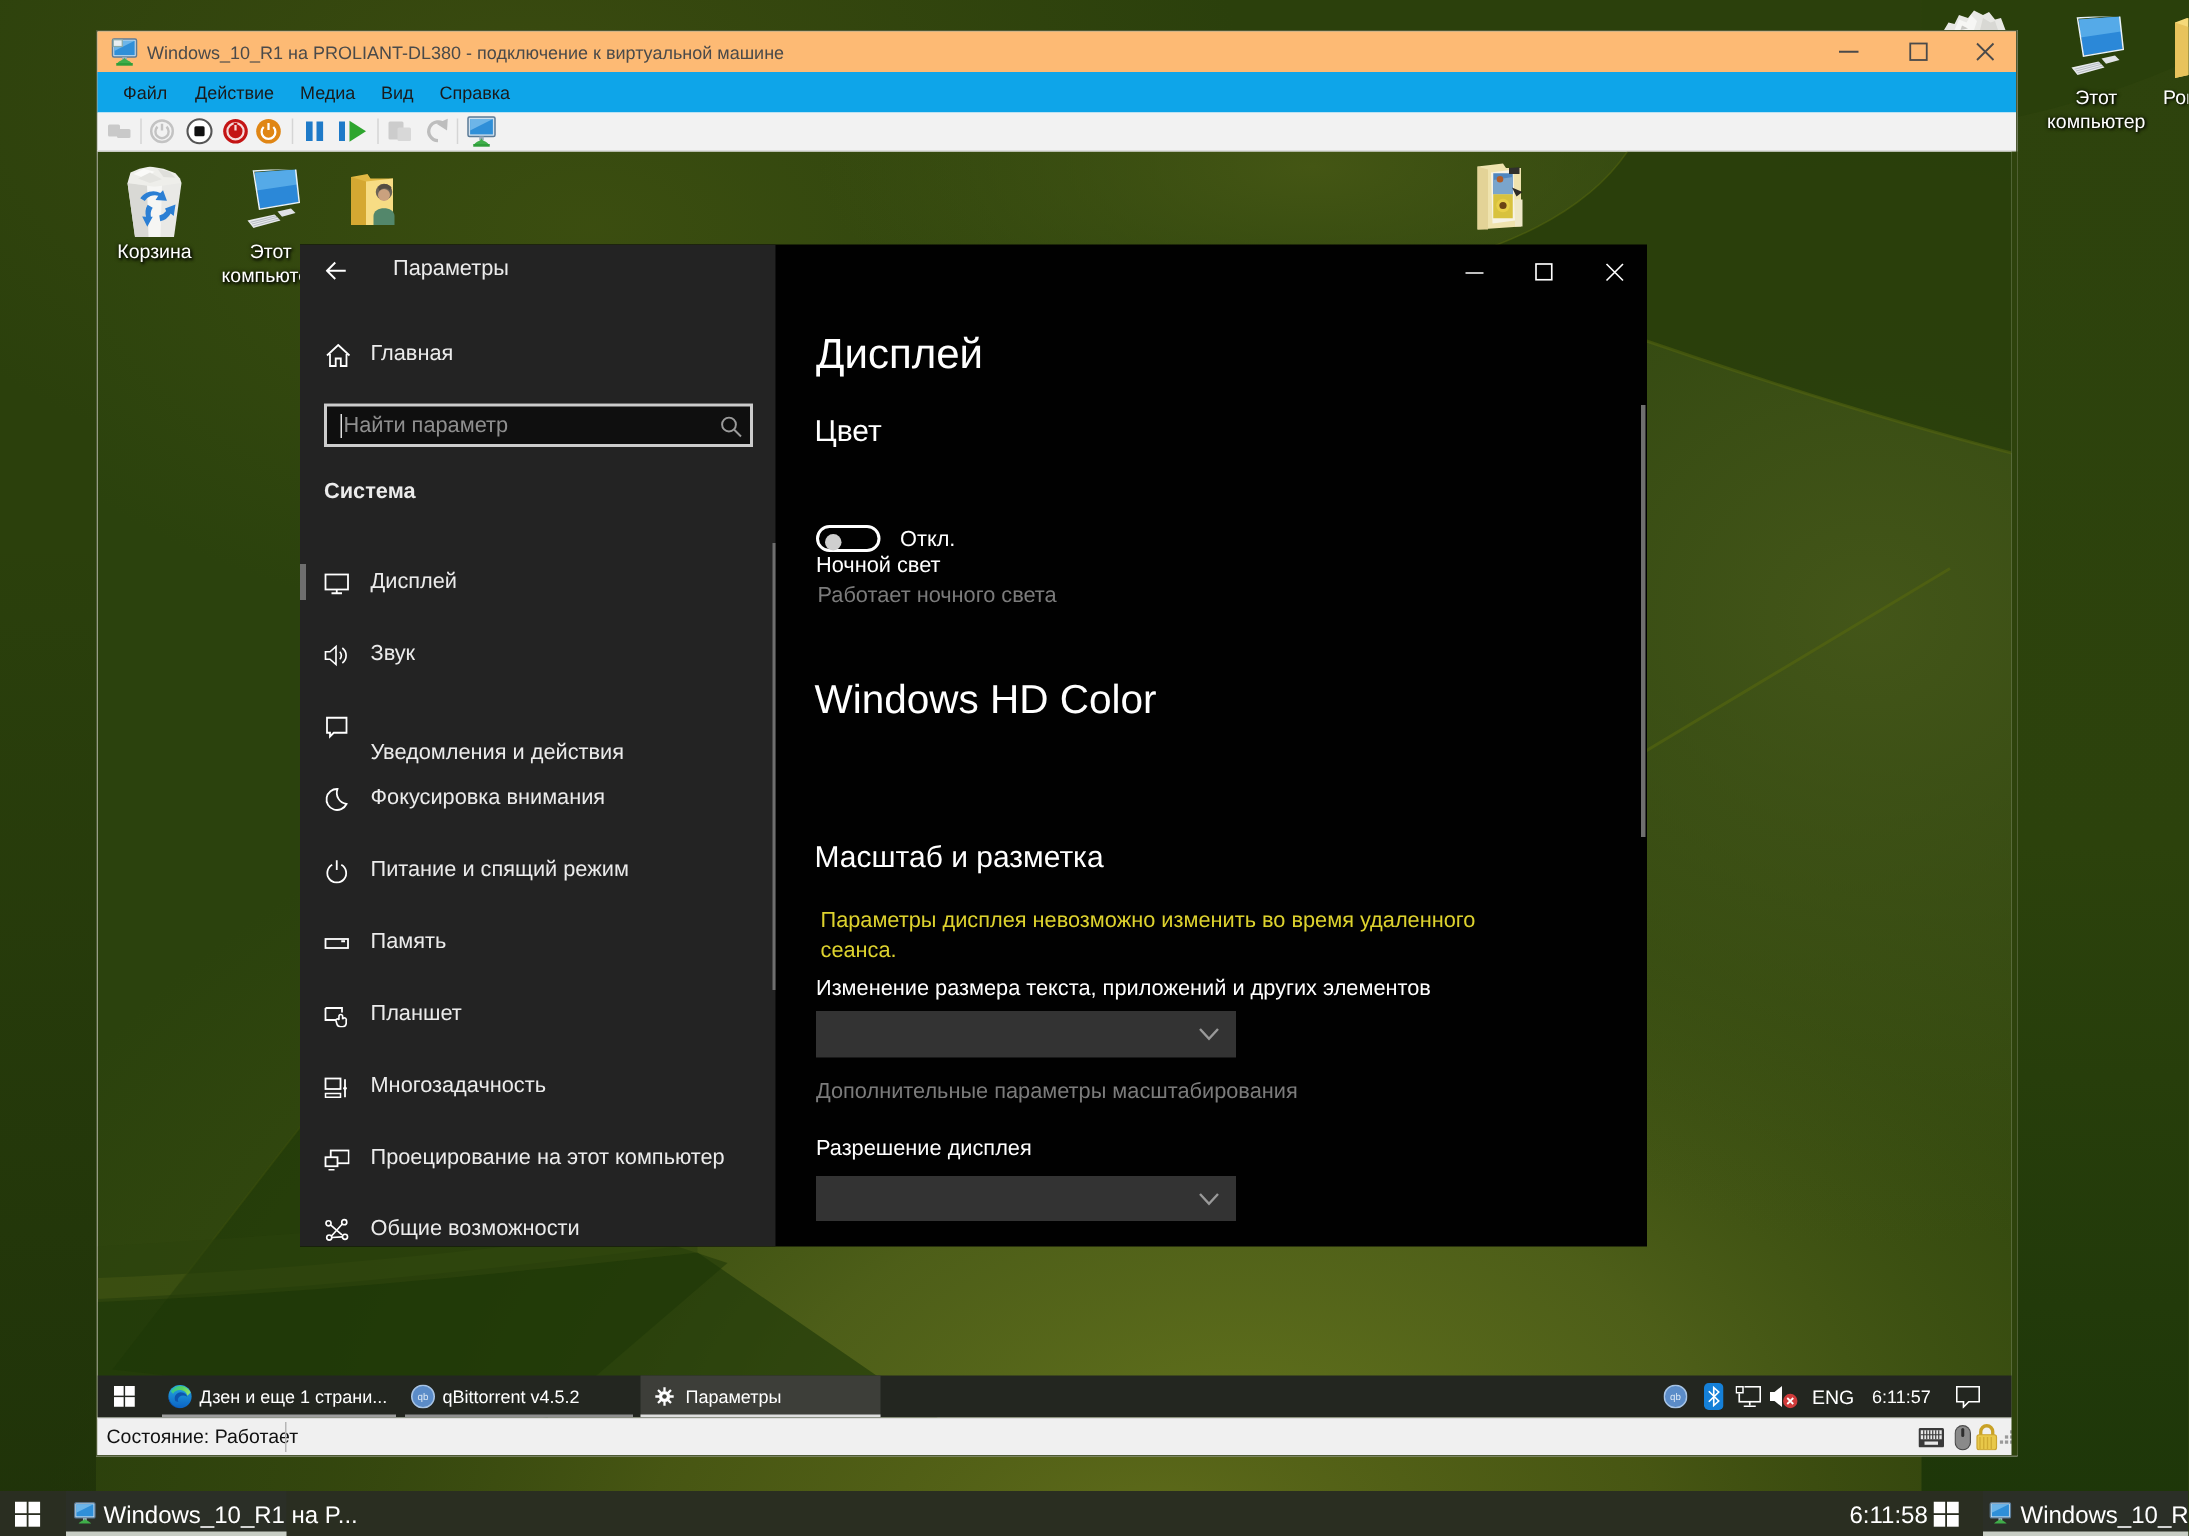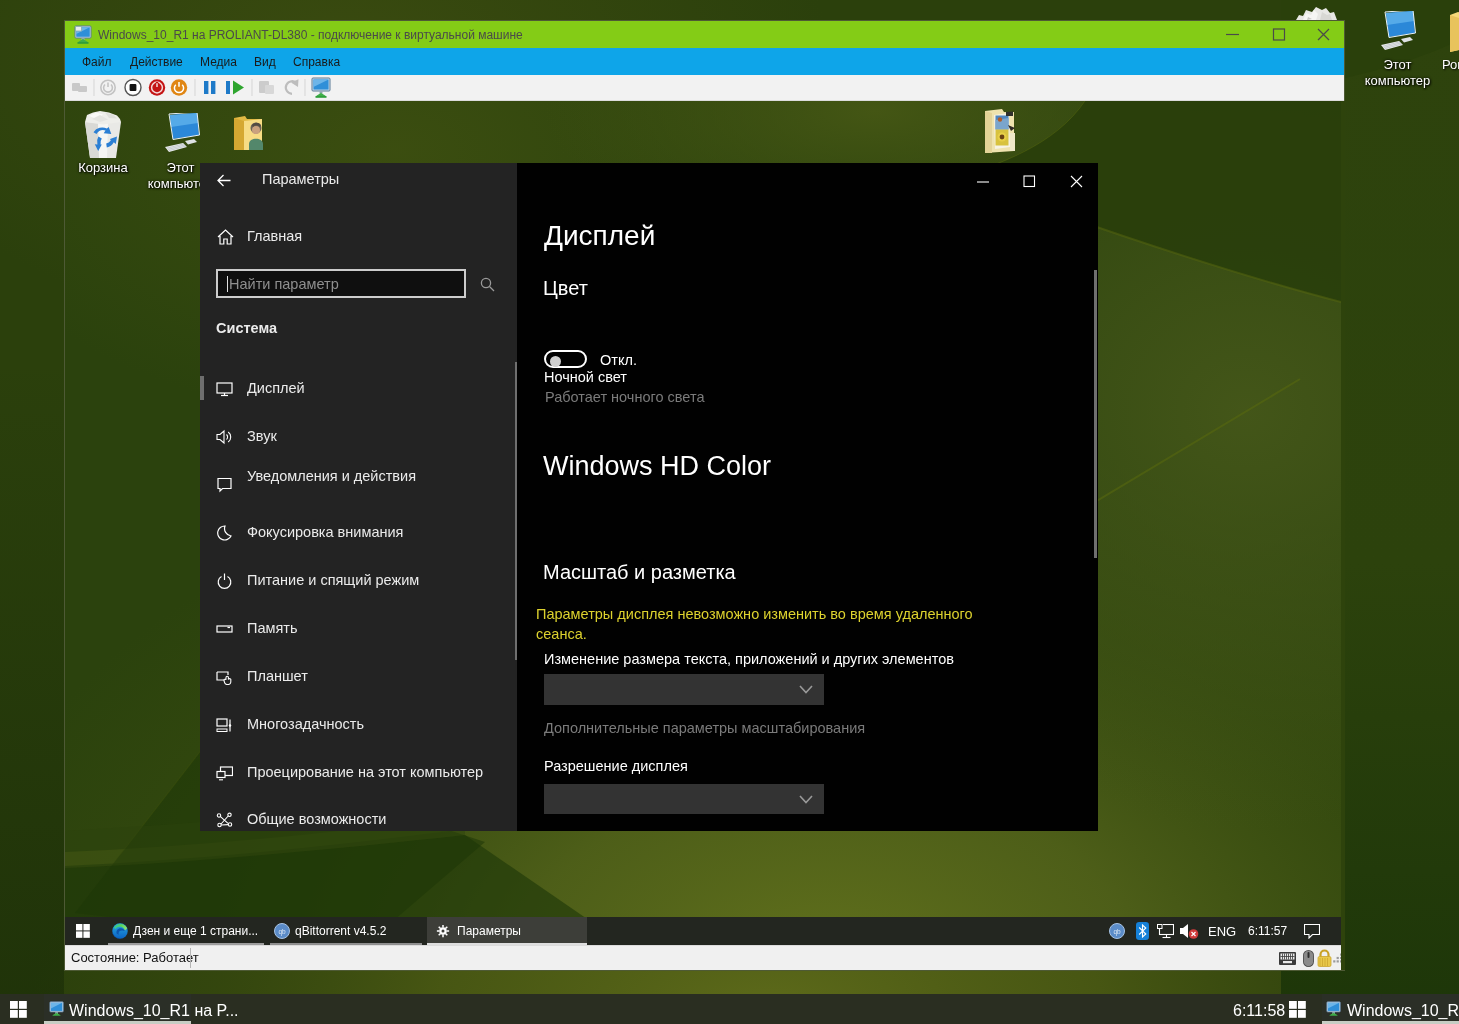--- a/index.html
+++ b/index.html
@@ -115,21 +115,21 @@
     <rect x="2.2" y="2.2" width="13.6" height="9.6" fill="#2f8fd8"></rect>
     <path d="M2.2,2.2 L15.8,2.2 L2.2,9 Z" fill="#6db5e8"></path>
     <rect x="7.5" y="13" width="3" height="2.5" fill="#9ab"></rect>
     <path d="M4,17.5 C6,14.5 9,15.5 9,13 C9,15.5 12,14.5 14,17.5 Z" fill="#3fae49"></path>
   </svg>
   <span class="abs" style="left:1347px;top:8px;">Windows_10_R1 на P...</span>
 </div>
 
 <div class="abs" style="left:64px;top:20px;width:1281px;height:951px;background:#fff;border:1px solid #4e5a35;">
 
-  <div class="abs" id="vm-titlebar" style="left:0;top:0;width:1279px;height:27px;background:#84cc16;">
+  <div class="abs" id="vm-titlebar" style="left:0;top:0;width:1279px;height:27px;background:#fdba74;">
     <svg class="abs" style="left:9px;top:4px" width="19" height="19" viewBox="0 0 19 19">
       <rect x="1" y="1" width="16" height="12" rx="1" fill="#cfe0ee" stroke="#5a7a96" stroke-width="1"></rect>
       <rect x="2.2" y="2.2" width="13.6" height="9.6" fill="#2f8fd8"></rect>
       <path d="M2.2,2.2 L15.8,2.2 L2.2,9 Z" fill="#6db5e8"></path>
       <rect x="1.5" y="1.5" width="6" height="4.5" fill="#e8eef2" stroke="#8aa" stroke-width="0.8"></rect>
       <rect x="7.5" y="13" width="3" height="2.5" fill="#9ab"></rect>
       <path d="M4,17.5 C6,14.5 9,15.5 9,13 C9,15.5 12,14.5 14,17.5 Z" fill="#3fae49"></path>
       <rect x="3.5" y="17" width="11" height="1.8" fill="#2f9e3a"></rect>
     </svg>
     <span class="abs" style="left:33px;top:7px;font-size:12px;color:#4a4a4a;">Windows_10_R1 на PROLIANT-DL380 - подключение к виртуальной машине</span>
@@ -448,21 +448,21 @@
   <div class="abs" id="settings-nav" style="left:0;top:0;width:317px;height:668px;color:#ebebeb;font-size:14.5px;">
     <svg class="abs" style="left:17px;top:11px" width="14" height="13" viewBox="0 0 14 13">
       <path d="M13.5,6.5 L1,6.5 M6.5,1 L1,6.5 L6.5,12" stroke="#fff" stroke-width="1.3" fill="none"></path>
     </svg>
     <span class="abs" style="left:62px;top:8px;">Параметры</span>
     <svg class="abs" style="left:17px;top:66px" width="17" height="16" viewBox="0 0 17 16">
       <path d="M1,8 L8.5,1 L16,8 M3,7 L3,15 L6.8,15 L6.8,10 L10.2,10 L10.2,15 L14,15 L14,7" stroke="#fff" stroke-width="1.2" fill="none"></path>
     </svg>
     <span class="abs" style="left:47px;top:65px;">Главная</span>
 
-    <div class="abs" style="left:16px;top:106px;width:250px;height:29px;background:#0f0f0f;border:2px solid #cccccc;padding-left:24px;">
+    <div class="abs" style="left:16px;top:106px;width:286px;height:29px;background:#0f0f0f;border:2px solid #cccccc;padding-left:24px;">
       <span class="abs" style="left:9px;top:5px;width:1px;height:16px;background:#e0e0e0;"></span>
       <span class="abs" style="left:11px;top:5px;color:#8f8f8f;">Найти параметр</span>
       <svg class="abs" style="left:262px;top:6px" width="15" height="15" viewBox="0 0 15 15">
         <circle cx="6" cy="6" r="4.6" fill="none" stroke="#9a9a9a" stroke-width="1.3"></circle>
         <line x1="9.5" y1="9.5" x2="14" y2="14" stroke="#9a9a9a" stroke-width="1.3"></line>
       </svg>
     </div>
     <span class="abs" style="left:16px;top:157px;font-weight:bold;">Система</span>
 
     <svg class="abs" style="left:16px;top:218px" width="17" height="16" viewBox="0 0 17 16">
@@ -472,21 +472,21 @@
     </svg>
     <span class="abs" style="left:47px;top:217px;">Дисплей</span>
     <svg class="abs" style="left:16px;top:266px" width="17" height="16" viewBox="0 0 17 16">
       <path d="M1,5.5 L4,5.5 L8,2 L8,14 L4,10.5 L1,10.5 Z" fill="none" stroke="#fff" stroke-width="1.1"></path>
       <path d="M10.5,5.5 A3.4,3.4 0 0 1 10.5,10.5 M12.2,3 A6.2,6.2 0 0 1 12.2,13" fill="none" stroke="#fff" stroke-width="1.1"></path>
     </svg>
     <span class="abs" style="left:47px;top:265px;">Звук</span>
     <svg class="abs" style="left:16px;top:314px" width="17" height="16" viewBox="0 0 17 16">
       <path d="M2,1.5 L15,1.5 L15,11.5 L6.5,11.5 L4,14 L4,11.5 L2,11.5 Z" fill="none" stroke="#fff" stroke-width="1.2"></path>
     </svg>
-    <span class="abs" style="left:47px;top:305px;text-align:center;">Уведомления и действия</span>
+    <span class="abs" style="left:47px;top:331px;text-align:center;">Уведомления и действия</span>
     <svg class="abs" style="left:16px;top:362px" width="17" height="16" viewBox="0 0 17 16">
       <path d="M9,1 A7,7 0 1 0 15,11 A7.5,7.5 0 0 1 9,1 Z" fill="none" stroke="#fff" stroke-width="1.2"></path>
     </svg>
     <span class="abs" style="left:47px;top:361px;">Фокусировка внимания</span>
     <svg class="abs" style="left:16px;top:410px" width="17" height="16" viewBox="0 0 17 16">
       <path d="M5.5,3.5 A6.3,6.3 0 1 0 11.5,3.5" fill="none" stroke="#fff" stroke-width="1.2"></path>
       <line x1="8.5" y1="0.5" x2="8.5" y2="7" stroke="#fff" stroke-width="1.2"></line>
     </svg>
     <span class="abs" style="left:47px;top:409px;">Питание и спящий режим</span>
     <svg class="abs" style="left:16px;top:458px" width="17" height="16" viewBox="0 0 17 16">
@@ -540,21 +540,21 @@
     <div class="abs" style="left:27px;top:57px;font-size:28px;">Дисплей</div>
     <div class="abs" style="left:26px;top:114px;font-size:20px;">Цвет</div>
     <div class="abs" style="left:27px;top:160px;margin-top:46px;">Ночной свет</div>
     <div class="abs" style="left:27px;top:187px;width:43px;height:18px;border:2px solid #fff;border-radius:9px;">
       <div class="abs" style="left:4px;top:3.5px;width:11px;height:11px;border-radius:50%;background:#cfcfcf;"></div>
     </div>
     <div class="abs" style="left:83px;top:189px;">Откл.</div>
     <div class="abs" style="left:28px;top:226px;color:#7b7b7b;">Работает ночного света</div>
     <div class="abs" style="left:26px;top:288px;font-size:27px;">Windows HD Color</div>
     <div class="abs" style="left:26px;top:398px;font-size:20px;">Масштаб и разметка</div>
-    <div class="abs" style="left:19px;top:442px;color:#ddd22e;line-height:19.5px;">Параметры дисплея невозможно изменить во время удаленного<br>сеанса.</div>
+    <div class="abs" style="left:30px;top:442px;color:#ddd22e;line-height:19.5px;">Параметры дисплея невозможно изменить во время удаленного<br>сеанса.</div>
     <div class="abs" style="left:27px;top:488px;">Изменение размера текста, приложений и других элементов</div>
     <div class="abs" style="left:26.5px;top:511px;width:280px;height:31px;background:#333333;">
       <svg class="abs" style="left:255px;top:11px" width="14" height="9" viewBox="0 0 14 9">
         <path d="M1,1 L7,7.5 L13,1" stroke="#999" stroke-width="1.6" fill="none"></path>
       </svg>
     </div>
     <div class="abs" style="left:27px;top:557px;color:#7b7b7b;">Дополнительные параметры масштабирования</div>
     <div class="abs" style="left:27px;top:595px;">Разрешение дисплея</div>
     <div class="abs" style="left:26.5px;top:621px;width:280px;height:30px;background:#333333;">
       <svg class="abs" style="left:255px;top:11px" width="14" height="9" viewBox="0 0 14 9">

